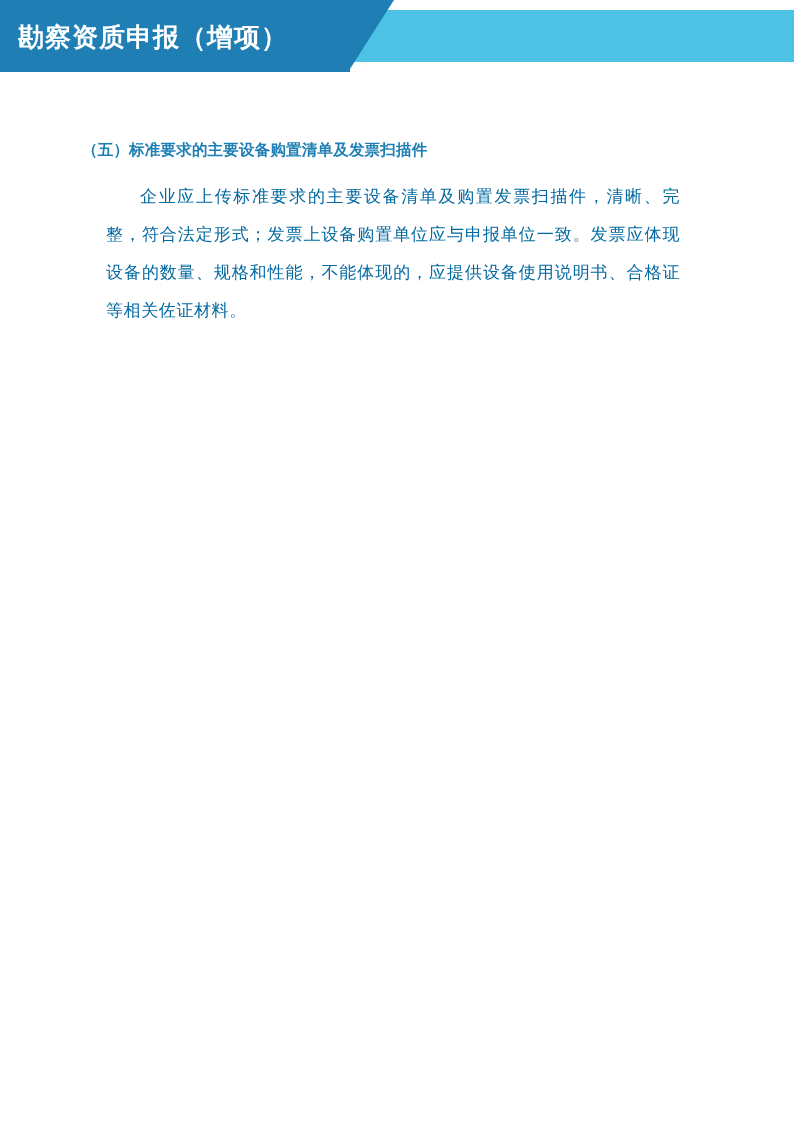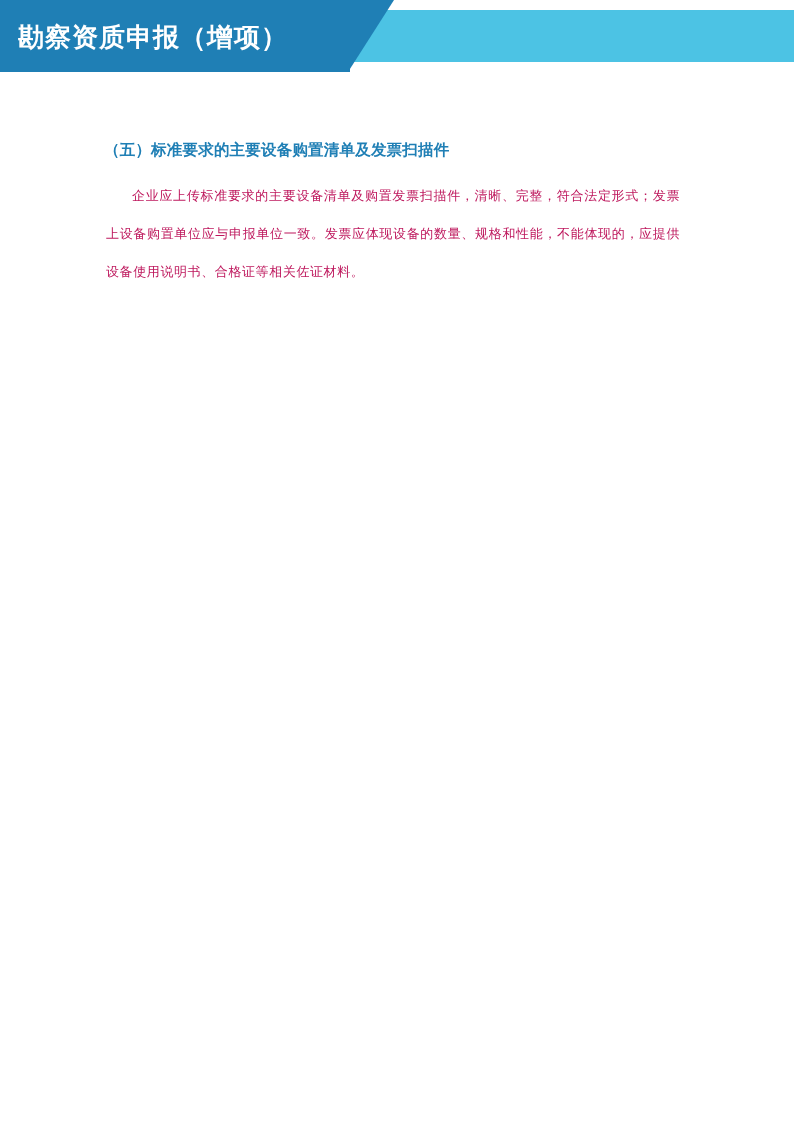--- a/index.html
+++ b/index.html
@@ -67,32 +67,32 @@
 
   
   .content {
     position: absolute;
     left: 0;
     top: 72px;
     width: 794px;
   }
   .section-heading {
     margin: 68px 0 0 0;
-    padding-left: 104px;
+    padding-left: 82px;
     color: #1f7fb5;
     font-size: 15.5px;
     font-weight: bold;
     font-family: "DejaVu Sans", "Liberation Sans", sans-serif;
     letter-spacing: 0.2px;
   }
   .body-paragraph {
     margin: 16px 8px 0 0;
     padding: 0 106px 0 106px;
-    color: #be185d;
-    font-size: 13px;
+    color: #0369a1;
+    font-size: 17px;
     line-height: 38px;
     text-align: justify;
     text-indent: 2em;
     font-family: "DejaVu Serif", "Liberation Serif", serif;
     letter-spacing: 0.6px;
   }
 
   
   .page-number {
     position: absolute;

